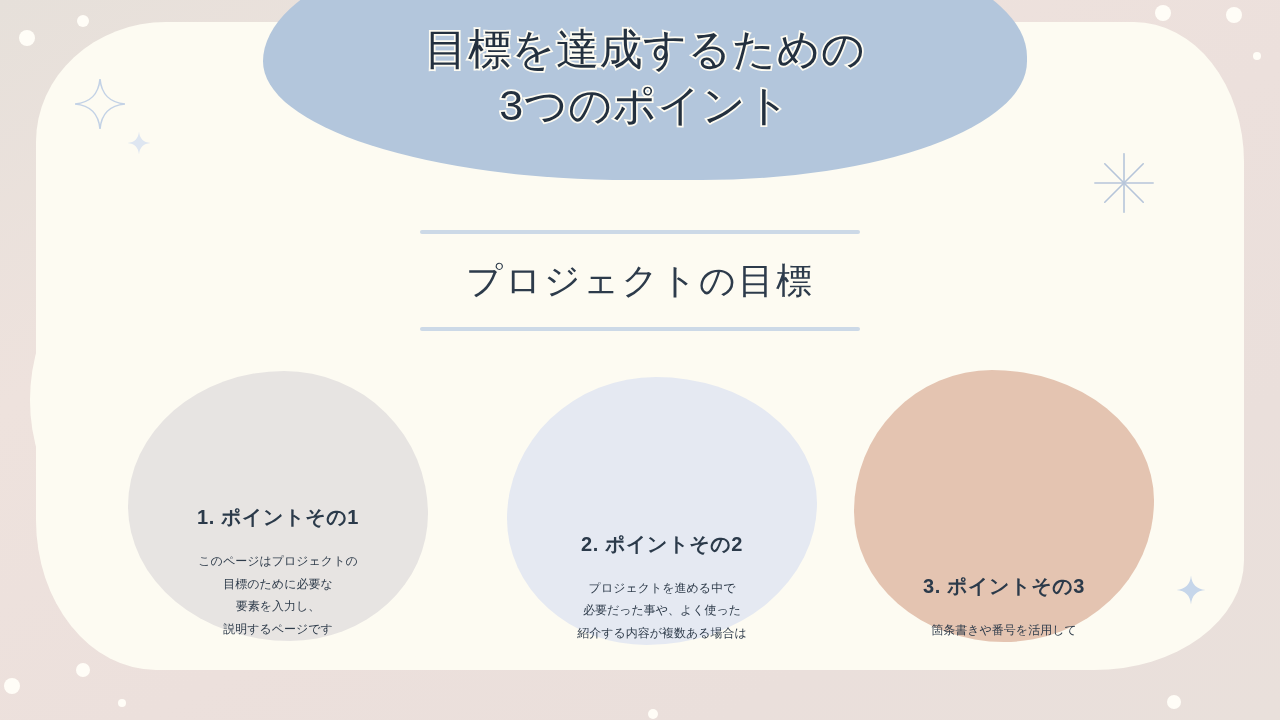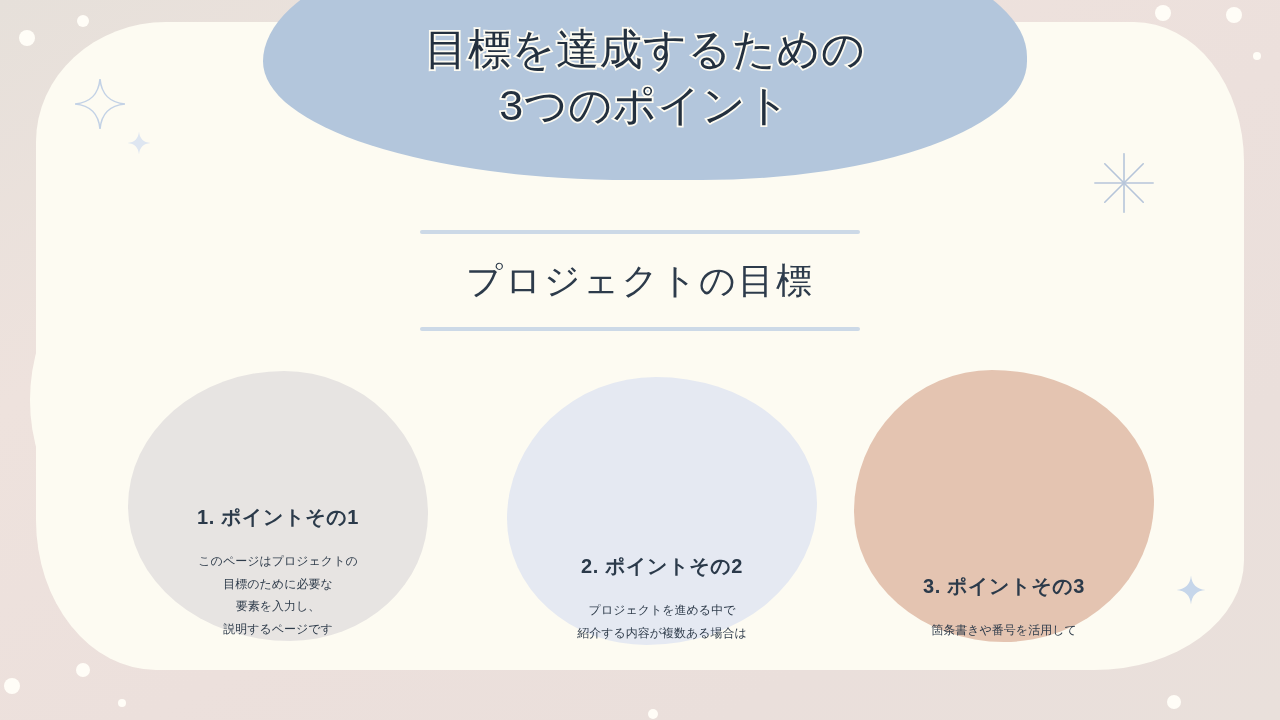--- a/index.html
+++ b/index.html
@@ -179,20 +179,21 @@
       <span class="ln">目標のために必要な</span>
       <span class="ln">要素を入力し、</span>
       <span class="ln">説明するページです</span>
     </div>
   </div>
 
   <div class="blob blob-2">
     <div class="blob-heading">2. ポイントその2</div>
     <div class="blob-body">
       <span class="ln">プロジェクトを進める中で</span>
+      <span class="ln">必要だった事や、よく使った</span>
       <span class="ln">紹介する内容が複数ある場合は</span>
     </div>
   </div>
 
   <div class="blob blob-3">
     <div class="blob-heading">3. ポイントその3</div>
     <div class="blob-body">
       <span class="ln">箇条書きや番号を活用して</span>
     </div>
   </div>

